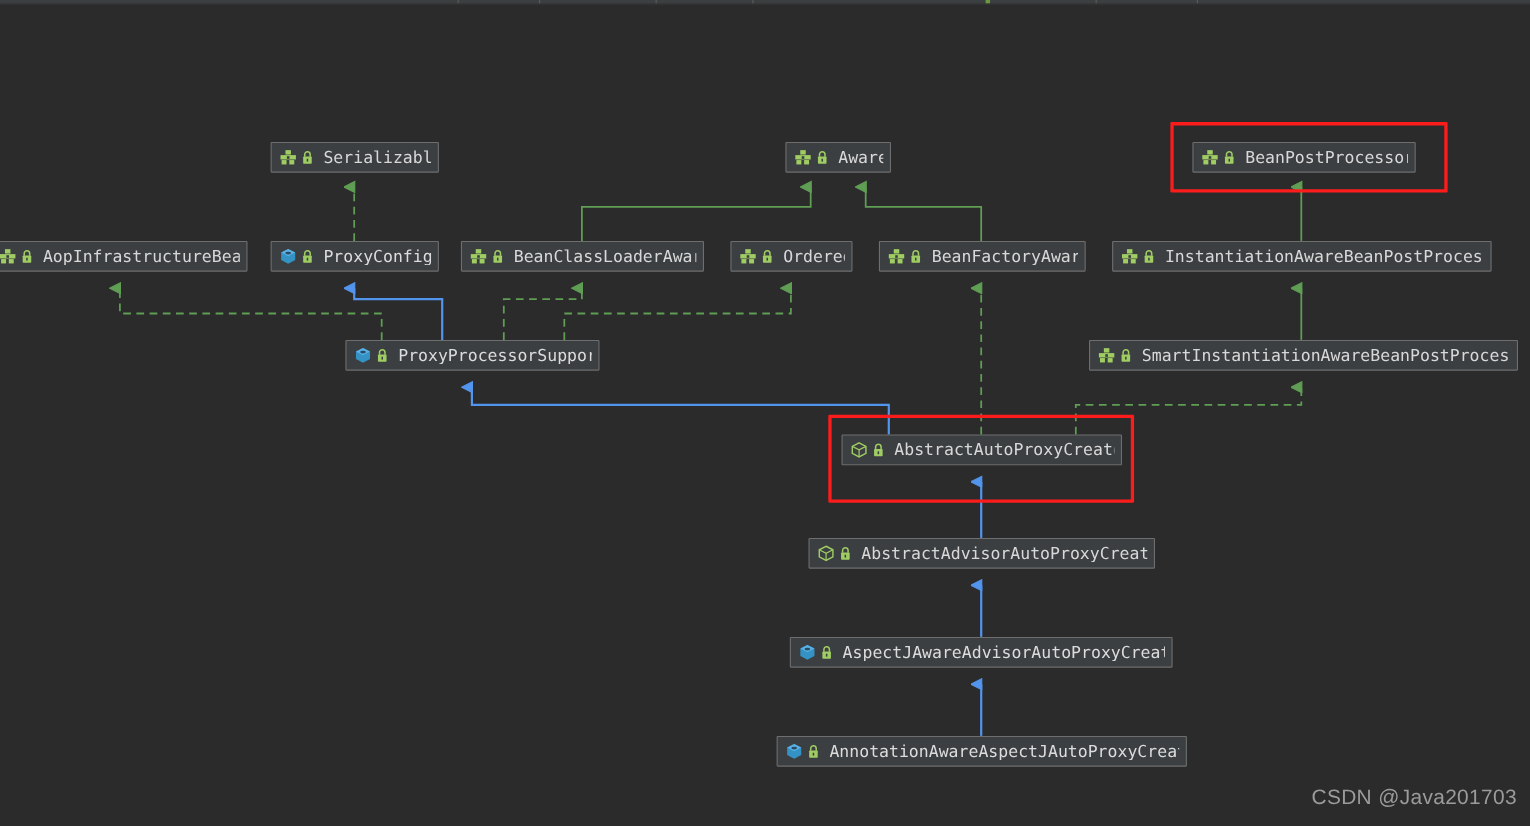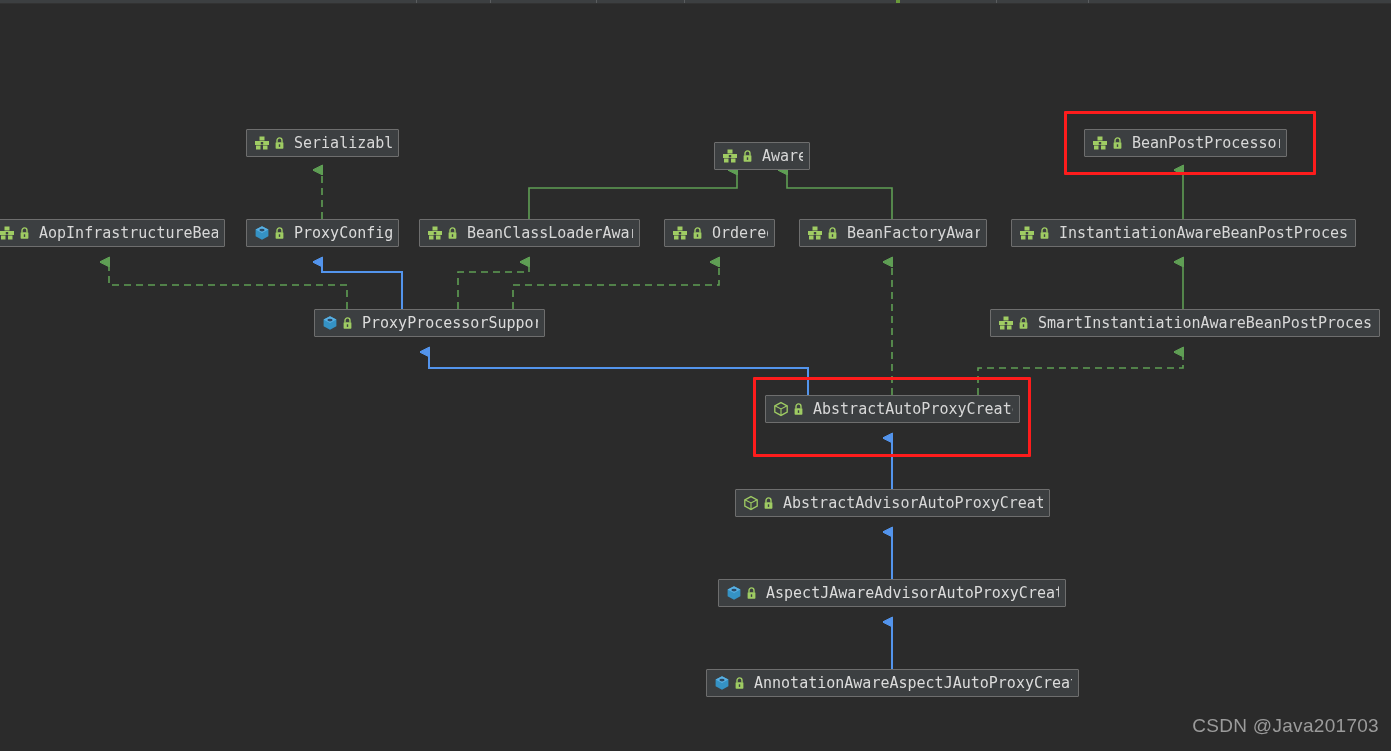--- a/index.html
+++ b/index.html
@@ -151,21 +151,21 @@
           <rect x="9" y="10.5" width="4.5" height="4" fill="#9fcc63"></rect>
           <rect x="6.8" y="7" width="2.4" height="2.4" fill="#3c3f41"></rect>
         </svg>
         <svg class="lock" viewBox="0 0 11 13">
           <path d="M3 5.5 L3 3.4 A2.5 2.5 0 0 1 8 3.4 L8 5.5" fill="none" stroke="#9fcc63" stroke-width="1.4"></path>
           <rect x="1.6" y="5.2" width="7.8" height="6.6" rx="0.7" fill="#9fcc63"></rect>
           <rect x="4.8" y="7.3" width="1.4" height="2.6" fill="#3c3f41"></rect>
         </svg>
         <span class="nm">Serializable</span>
       </div>
-      <div class="node interface" style="left: 714px; top: 142px; width: 96px;">
+      <div class="node interface" style="left: 714px; top: 129px; width: 96px;">
         <svg class="ic" viewBox="0 0 16 16">
           <rect x="5.5" y="1.5" width="5" height="4" fill="#9fcc63"></rect>
           <rect x="1" y="6" width="14" height="4" fill="#9fcc63"></rect>
           <rect x="2" y="10.5" width="4.5" height="4" fill="#9fcc63"></rect>
           <rect x="9" y="10.5" width="4.5" height="4" fill="#9fcc63"></rect>
           <rect x="6.8" y="7" width="2.4" height="2.4" fill="#3c3f41"></rect>
         </svg>
         <svg class="lock" viewBox="0 0 11 13">
           <path d="M3 5.5 L3 3.4 A2.5 2.5 0 0 1 8 3.4 L8 5.5" fill="none" stroke="#9fcc63" stroke-width="1.4"></path>
           <rect x="1.6" y="5.2" width="7.8" height="6.6" rx="0.7" fill="#9fcc63"></rect>

